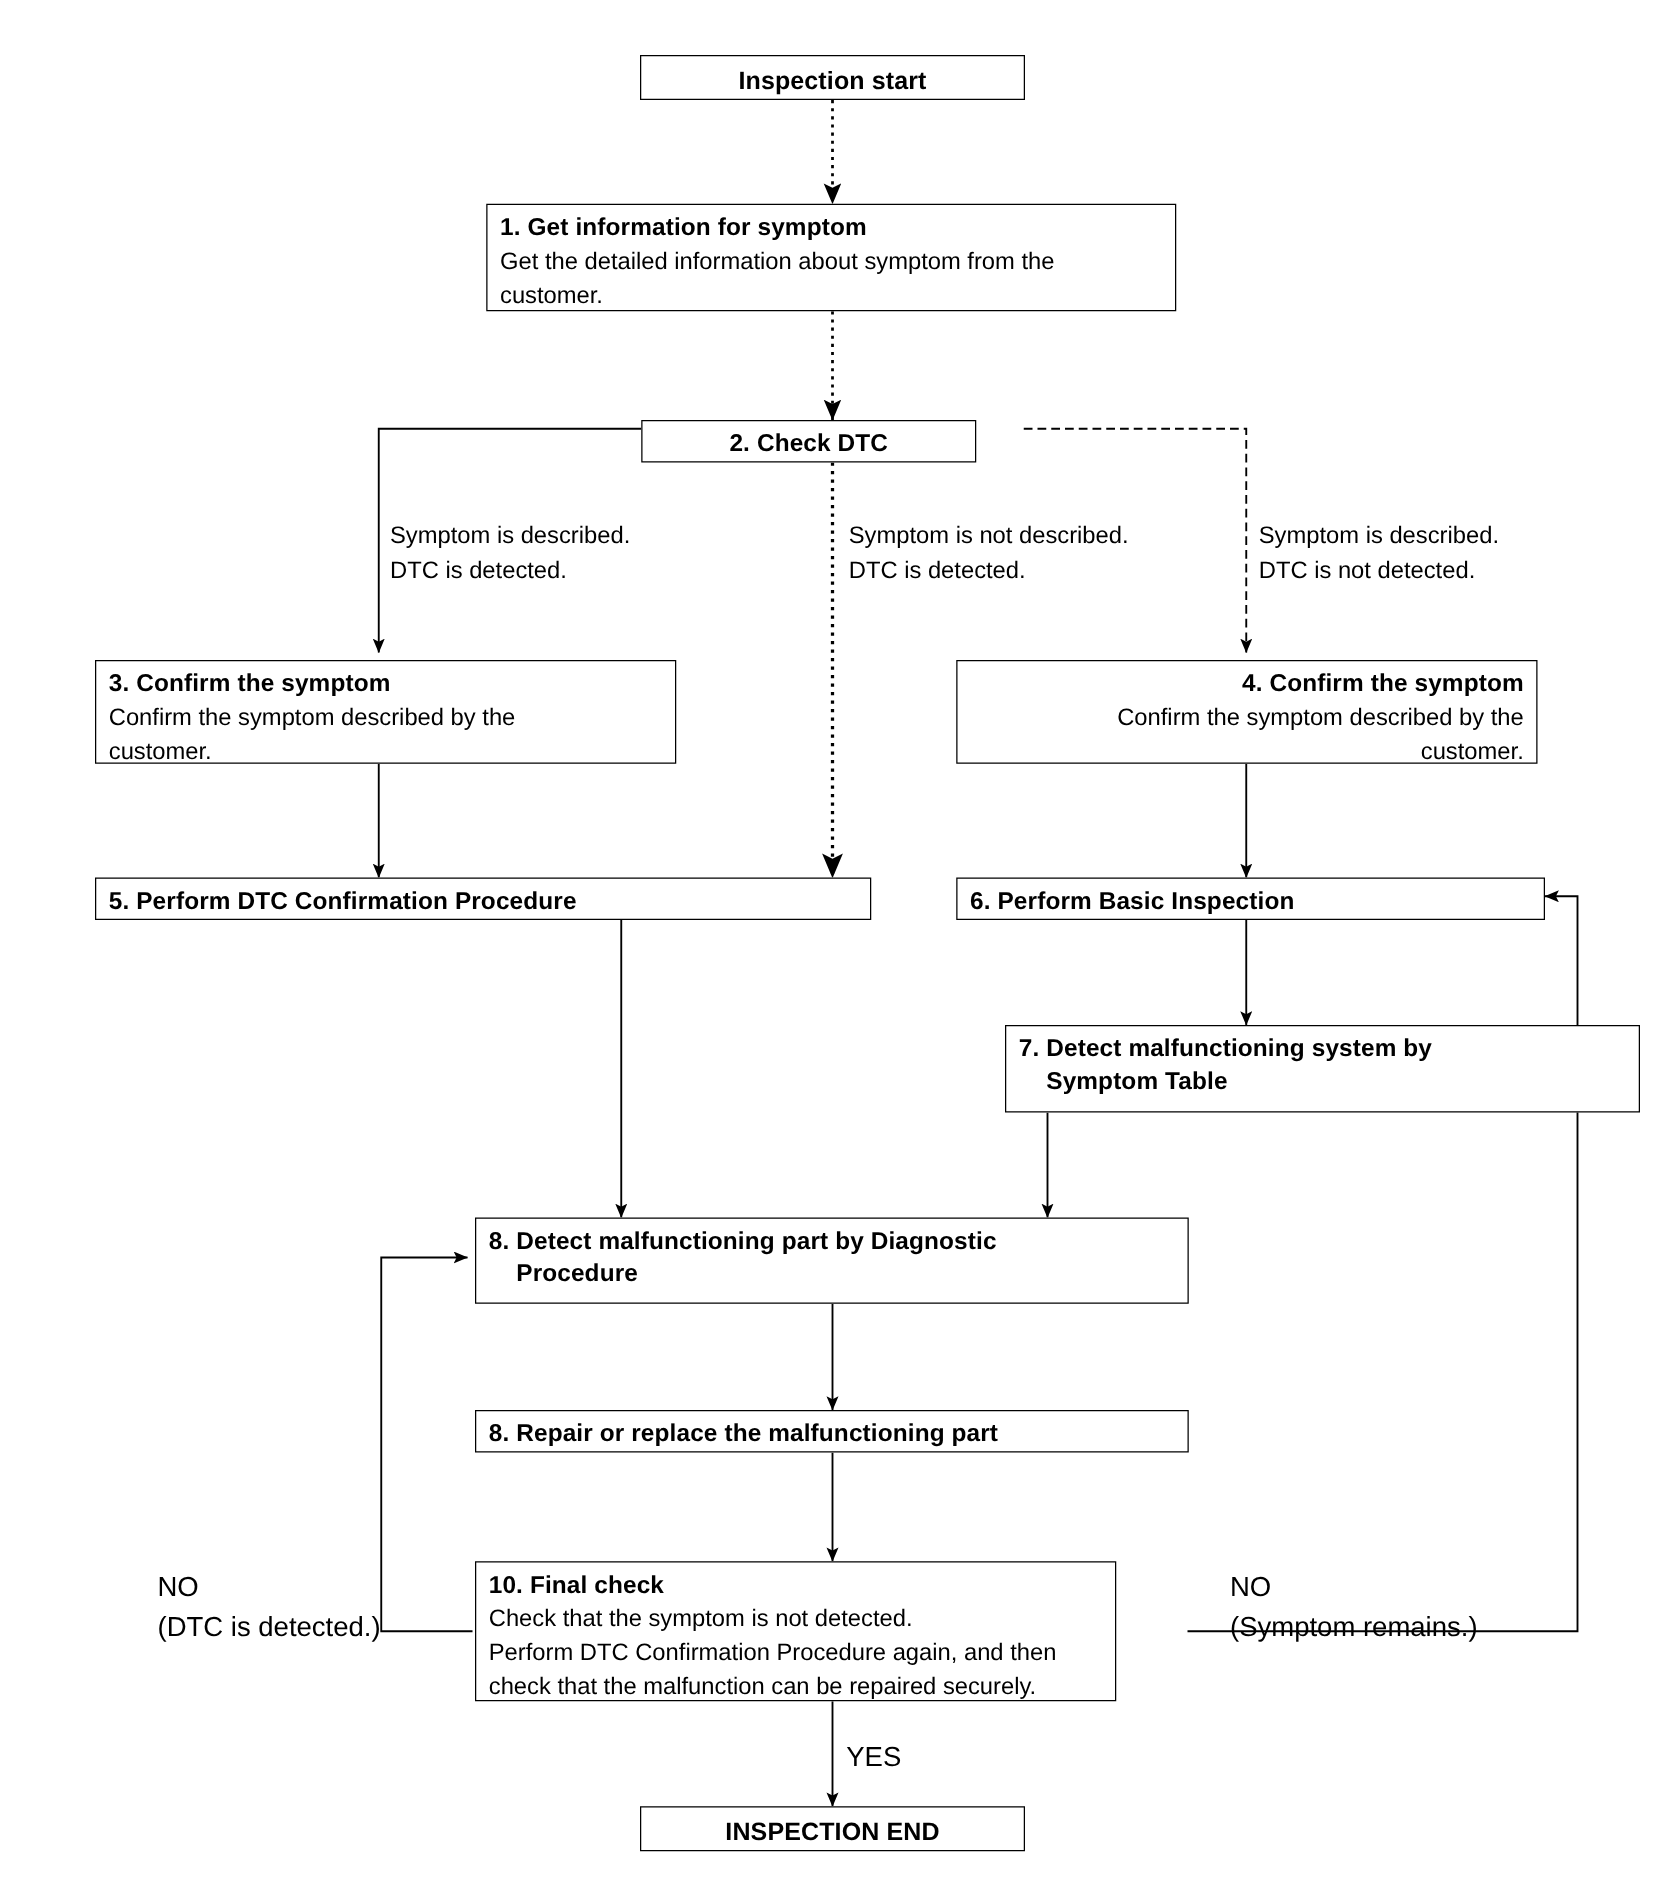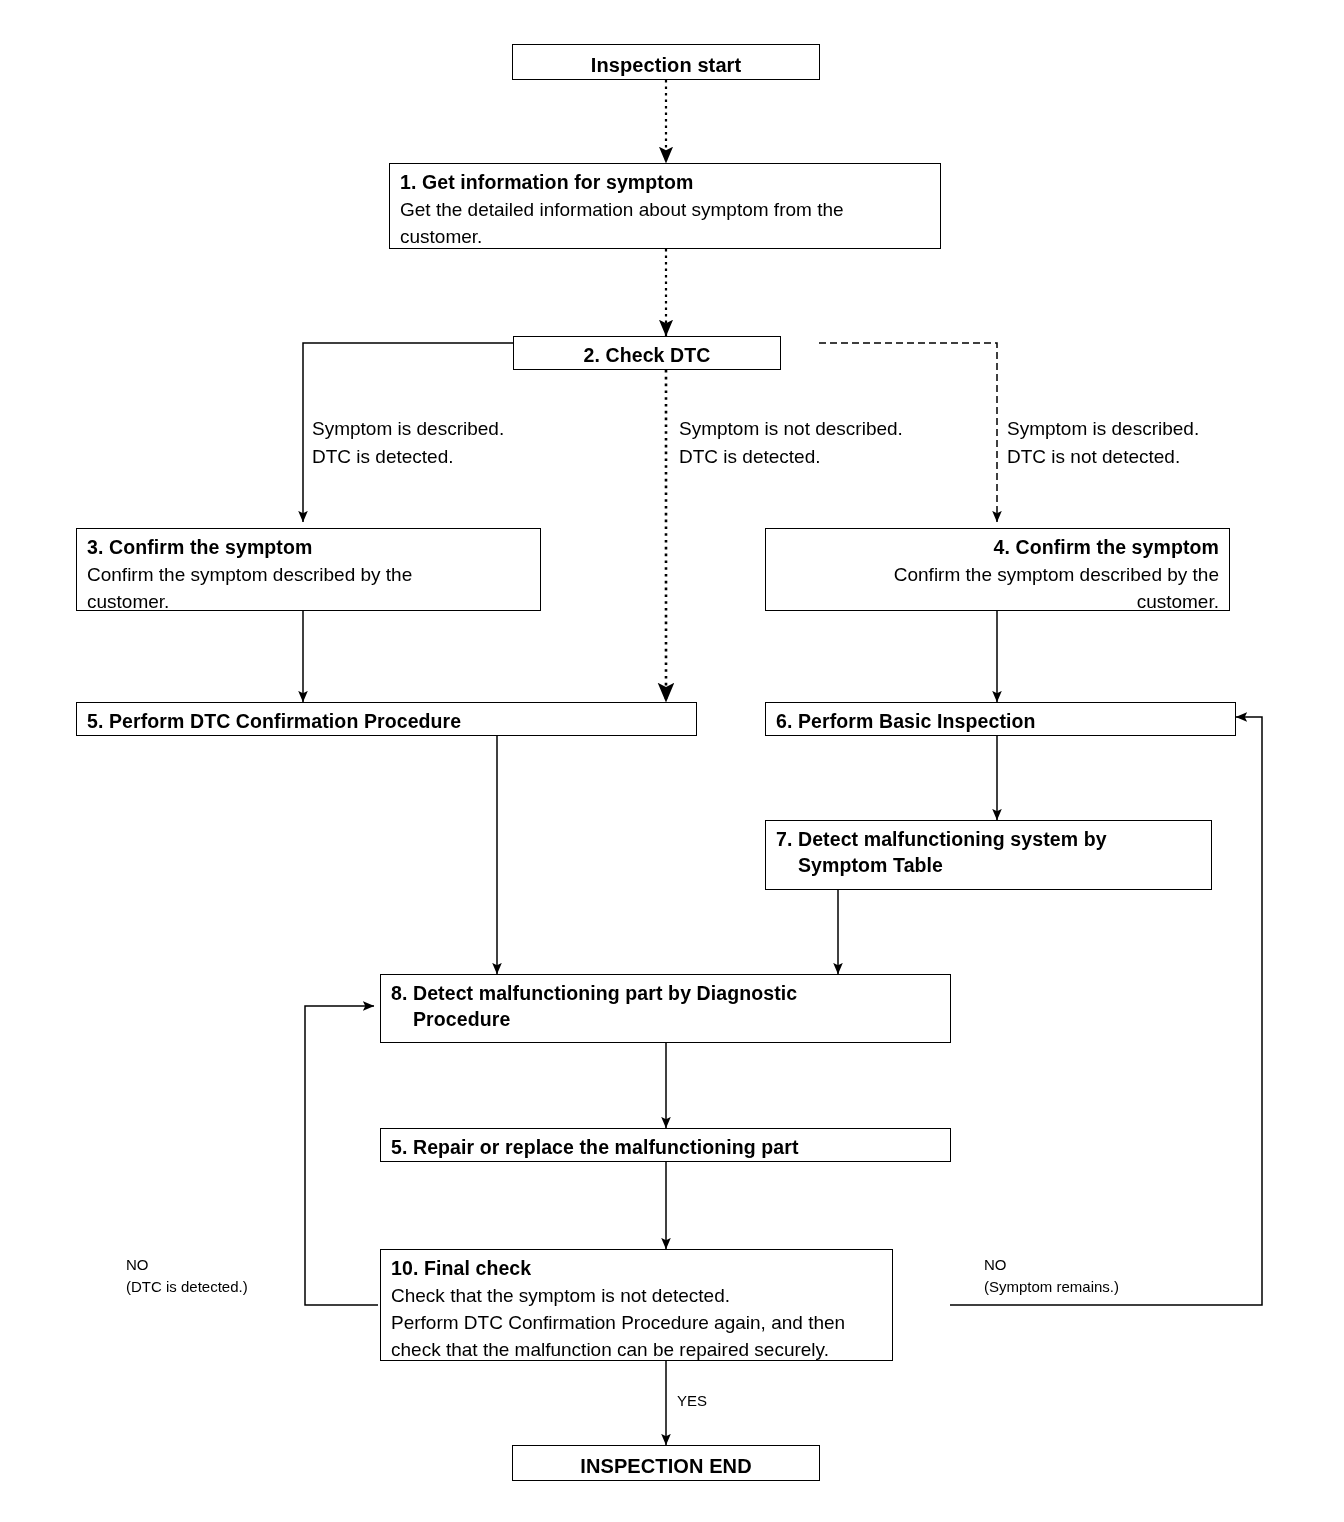--- a/index.html
+++ b/index.html
@@ -58,21 +58,21 @@
     padding-top: 1px;
   }
   .edge-label {
     position: absolute;
     font-size: 19px;
     line-height: 1.45;
     white-space: pre-line;
     color: #000000;
   }
   .edge-label.small {
-    font-size: 15px;
+    font-size: 22px;
   }
 </style>
 </head>
 <body>
 
 <div id="canvas">
 
   <svg id="wires" viewBox="0 0 1344 1522" xmlns="http://www.w3.org/2000/svg">
     <defs>
       <marker id="arrow" markerWidth="9" markerHeight="9" refX="7.4" refY="3.2" orient="auto" markerUnits="strokeWidth">
@@ -141,32 +141,32 @@
   </div>
 
   <div class="node" style="left:76px; top:702px; width:621px; height:34px;">
     <div class="n-title">5. Perform DTC Confirmation Procedure</div>
   </div>
 
   <div class="node" style="left:765px; top:702px; width:471px; height:34px;">
     <div class="n-title">6. Perform Basic Inspection</div>
   </div>
 
-  <div class="node" style="left:765px; top:820px; width:447px; height:70px;">
+  <div class="node" style="left:804px; top:820px; width:508px; height:70px;">
     <div class="n-title hang">7. Detect malfunctioning system by
 Symptom Table</div>
   </div>
 
   <div class="node" style="left:380px; top:974px; width:571px; height:69px;">
     <div class="n-title hang">8. Detect malfunctioning part by Diagnostic
 Procedure</div>
   </div>
 
   <div class="node" style="left:380px; top:1128px; width:571px; height:34px;">
-    <div class="n-title">5. Repair or replace the malfunctioning part</div>
+    <div class="n-title">8. Repair or replace the malfunctioning part</div>
   </div>
 
   <div class="node" style="left:380px; top:1249px; width:513px; height:112px;">
     <div class="n-title">10. Final check</div>
     <div class="n-body">Check that the symptom is not detected.
 Perform DTC Confirmation Procedure again, and then
 check that the malfunction can be repaired securely.</div>
   </div>
 
   <div class="node node-center" style="left:512px; top:1445px; width:308px; height:36px;">

